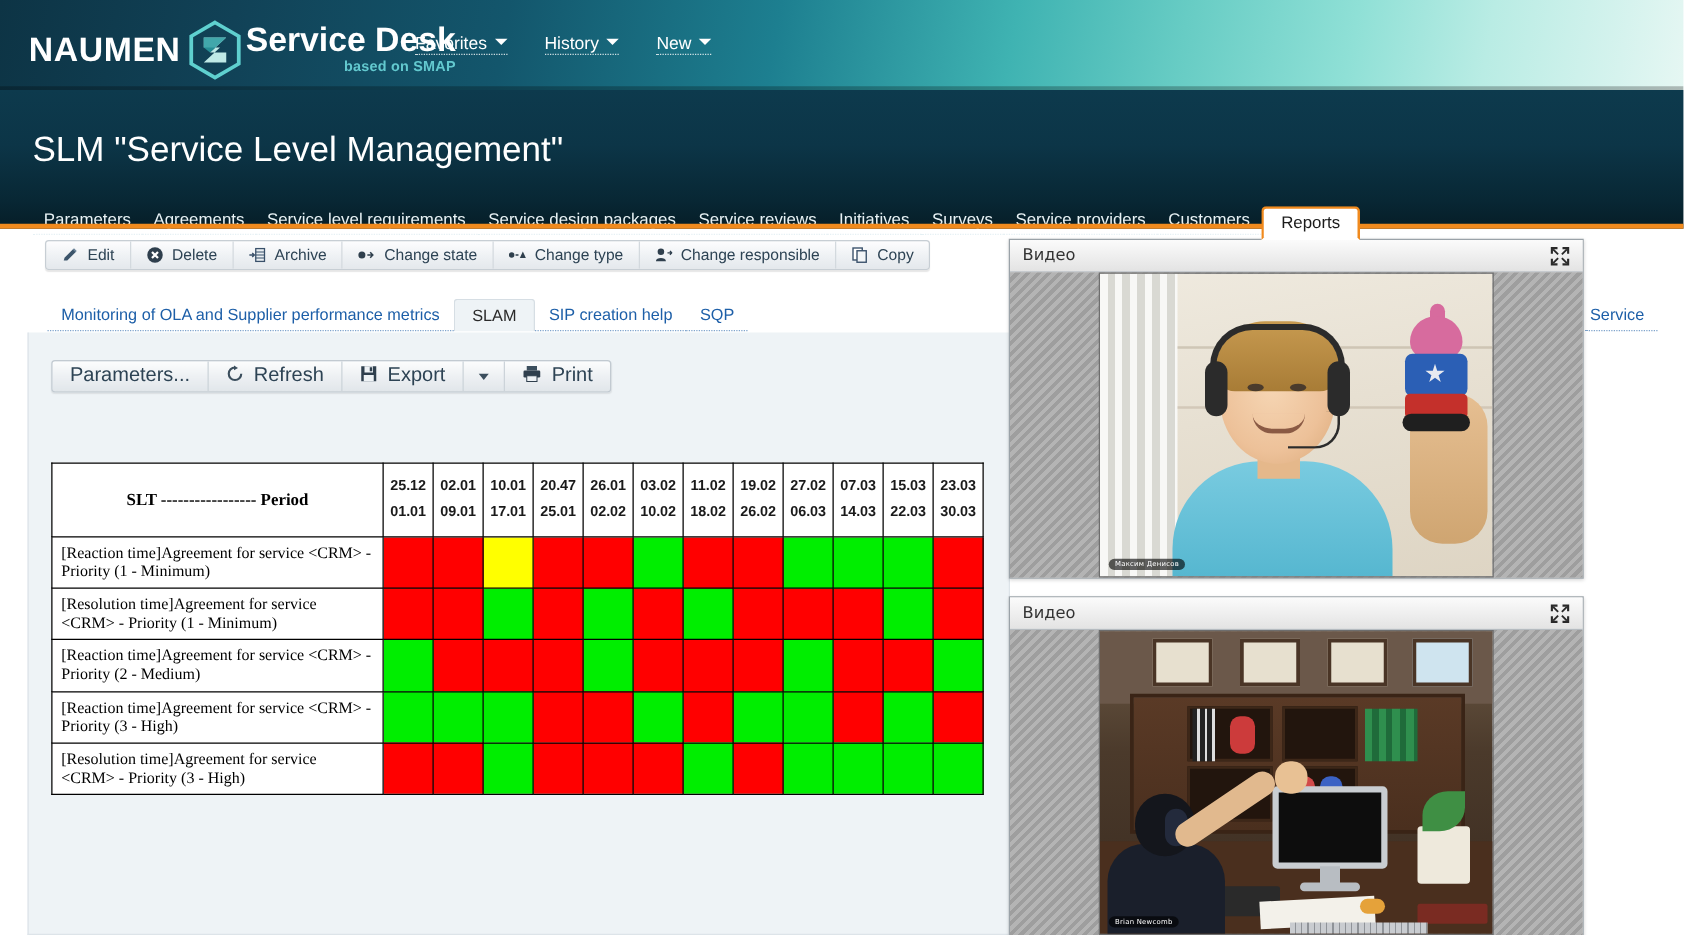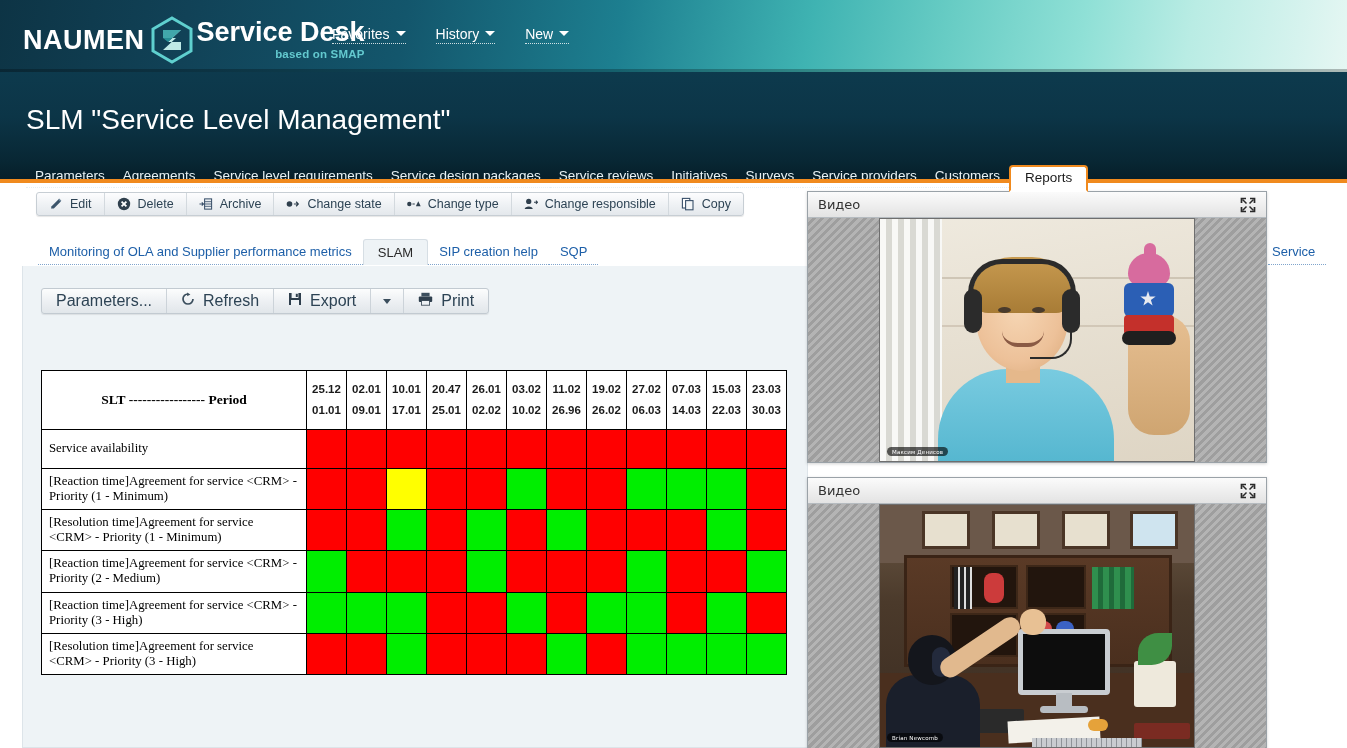--- a/index.html
+++ b/index.html
@@ -462,21 +462,21 @@
           <th class="hdr-date">
             <div>26.01</div>
             <div>02.02</div>
           </th>
           <th class="hdr-date">
             <div>03.02</div>
             <div>10.02</div>
           </th>
           <th class="hdr-date">
             <div>11.02</div>
-            <div>26.96</div>
+            <div>18.02</div>
           </th>
           <th class="hdr-date">
             <div>19.02</div>
             <div>26.02</div>
           </th>
           <th class="hdr-date">
             <div>27.02</div>
             <div>06.03</div>
           </th>
           <th class="hdr-date">
@@ -487,35 +487,20 @@
             <div>15.03</div>
             <div>22.03</div>
           </th>
           <th class="hdr-date">
             <div>23.03</div>
             <div>30.03</div>
           </th>
         </tr>
       </thead>
       <tbody id="slam-body">
-          <tr class="cellrow">
-            <td class="rowlabel">Service availability</td>
-            <td class="cell c-red" title="red" style="background: rgb(255, 0, 0);"></td>
-            <td class="cell c-red" title="red" style="background: rgb(255, 0, 0);"></td>
-            <td class="cell c-red" title="red" style="background: rgb(255, 0, 0);"></td>
-            <td class="cell c-red" title="red" style="background: rgb(255, 0, 0);"></td>
-            <td class="cell c-red" title="red" style="background: rgb(255, 0, 0);"></td>
-            <td class="cell c-red" title="red" style="background: rgb(255, 0, 0);"></td>
-            <td class="cell c-red" title="red" style="background: rgb(255, 0, 0);"></td>
-            <td class="cell c-red" title="red" style="background: rgb(255, 0, 0);"></td>
-            <td class="cell c-red" title="red" style="background: rgb(255, 0, 0);"></td>
-            <td class="cell c-red" title="red" style="background: rgb(255, 0, 0);"></td>
-            <td class="cell c-red" title="red" style="background: rgb(255, 0, 0);"></td>
-            <td class="cell c-red" title="red" style="background: rgb(255, 0, 0);"></td>
-          </tr>
           <tr class="cellrow">
             <td class="rowlabel">[Reaction time]Agreement for service &lt;CRM&gt; - Priority (1 - Minimum)</td>
             <td class="cell c-red" title="red" style="background: rgb(255, 0, 0);"></td>
             <td class="cell c-red" title="red" style="background: rgb(255, 0, 0);"></td>
             <td class="cell c-yellow" title="yellow" style="background: rgb(255, 255, 0);"></td>
             <td class="cell c-red" title="red" style="background: rgb(255, 0, 0);"></td>
             <td class="cell c-red" title="red" style="background: rgb(255, 0, 0);"></td>
             <td class="cell c-green" title="green" style="background: rgb(0, 238, 0);"></td>
             <td class="cell c-red" title="red" style="background: rgb(255, 0, 0);"></td>
             <td class="cell c-red" title="red" style="background: rgb(255, 0, 0);"></td>

